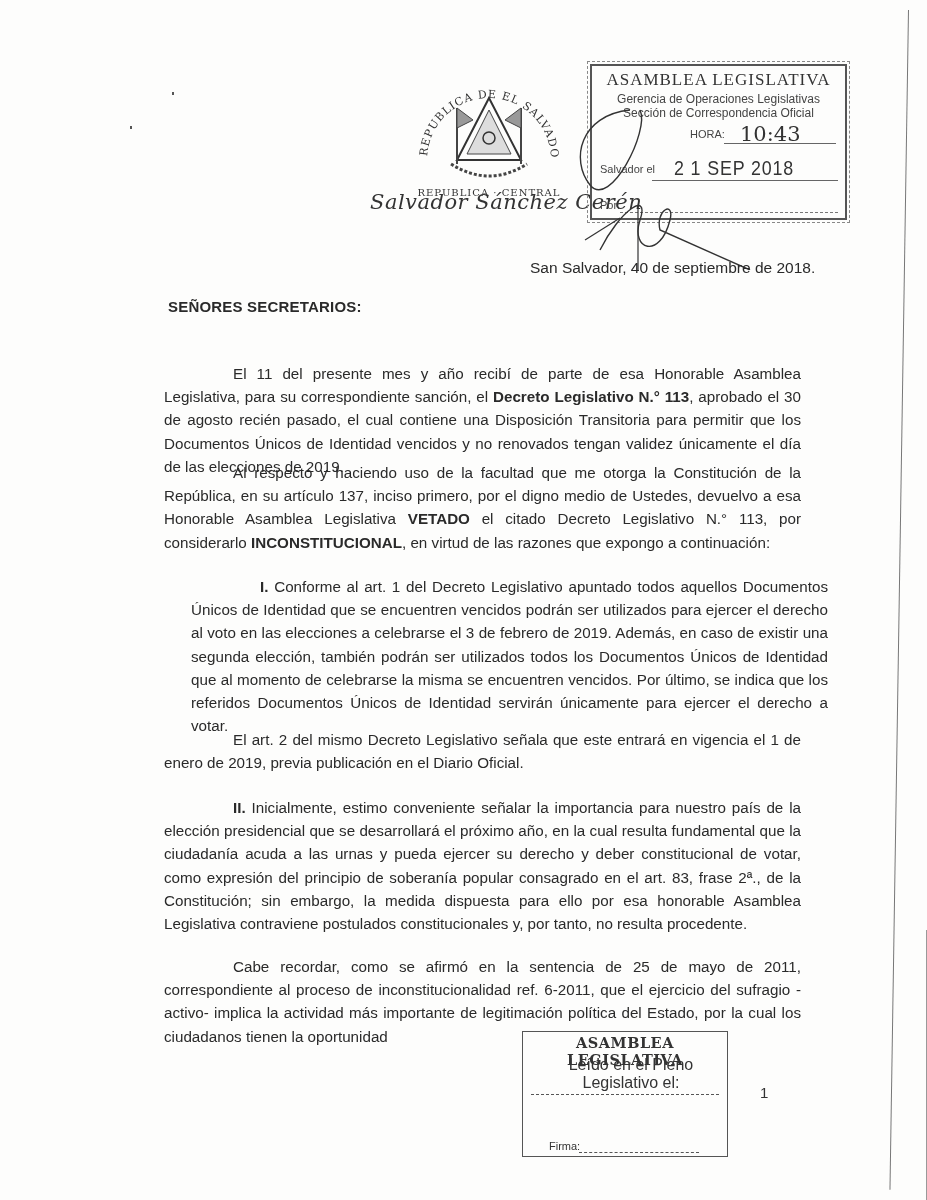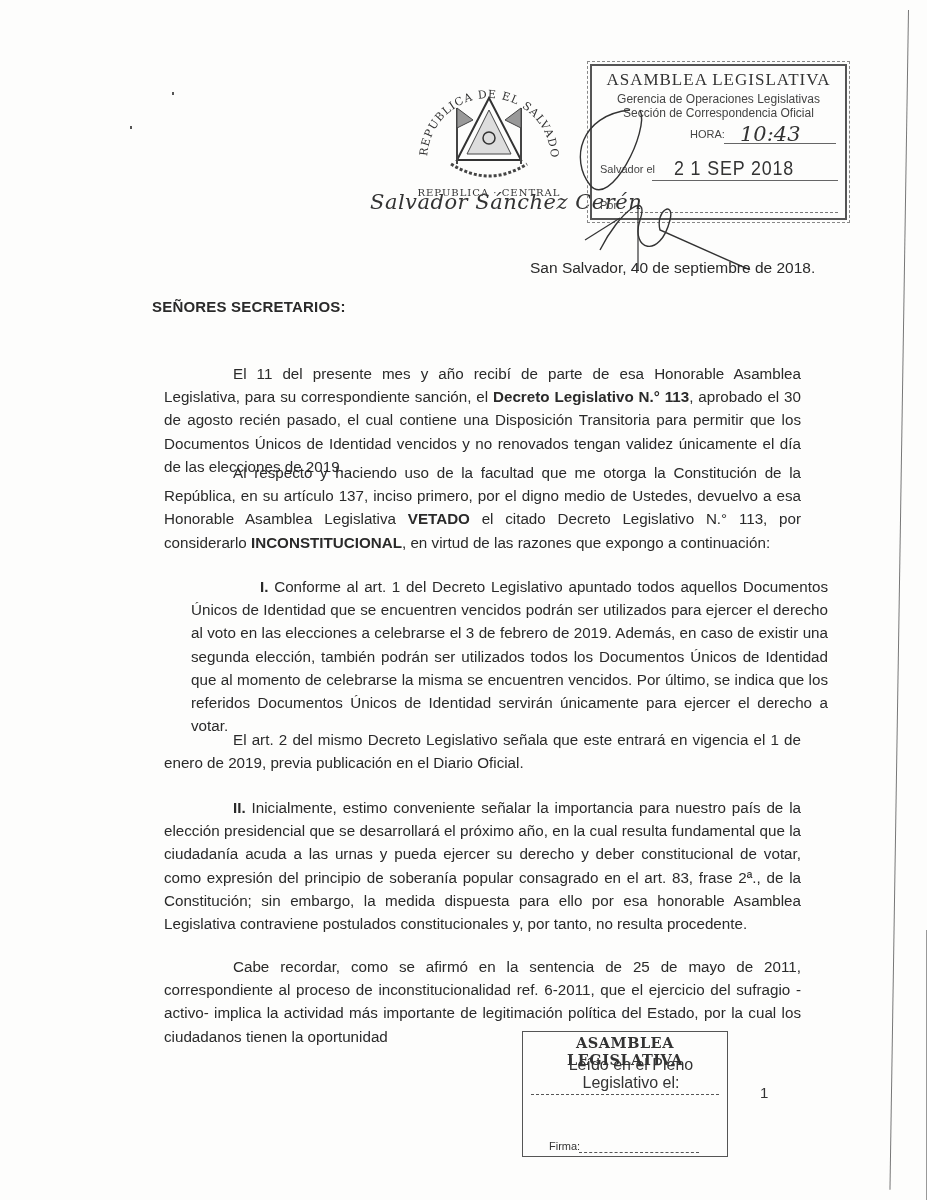--- a/index.html
+++ b/index.html
@@ -13,29 +13,29 @@
   .sig { position:absolute; left:370px; top:188px; font-family:"DejaVu Serif", serif; font-style:italic;
          font-size:21px; line-height:28px; color:#333; letter-spacing:0.5px; }
   .stamp-top { position:absolute; left:590px; top:64px; width:253px; height:152px;
                border:2px solid #555; outline:1px dashed #888; outline-offset:2px; }
   .stamp-top .t1 { position:absolute; left:0; right:0; top:4px; text-align:center;
                    font-family:"Liberation Serif", serif; font-size:17px; letter-spacing:1px; color:#333; }
   .stamp-top .t2, .stamp-top .t3 { position:absolute; left:0; right:0; text-align:center; font-size:12px; color:#444; }
   .stamp-top .t2 { top:26px; } .stamp-top .t3 { top:40px; }
   .stamp-top .hora { position:absolute; left:98px; top:62px; font-size:11px; color:#444; }
   .stamp-top .hora-line { position:absolute; left:132px; top:77px; width:112px; border-bottom:1px solid #666; }
-  .stamp-top .hora-val { position:absolute; left:148px; top:56px; font-family:"DejaVu Serif", serif; font-style:italic; font-size:21px; color:#333; }
+  .stamp-top .hora-val { position:absolute; left:148px; top:56px; font-family:"DejaVu Serif", serif; font-size:21px; color:#333; }
   .stamp-top .rec { position:absolute; left:8px; top:97px; font-size:11px; color:#444; }
   .stamp-top .rec-line { position:absolute; left:60px; top:114px; width:186px; border-bottom:1px solid #666; }
   .stamp-top .rec-val { position:absolute; left:82px; top:90px; font-family:"Liberation Sans Narrow","Liberation Sans", sans-serif; font-size:21px; letter-spacing:1px; color:#333; transform:scaleX(0.85); transform-origin:left; }
   .stamp-top .por { position:absolute; left:8px; top:133px; font-size:11px; color:#444; }
   .stamp-top .por-line { position:absolute; left:28px; top:146px; width:218px; border-bottom:1px dashed #777; }
   .scribble { position:absolute; left:560px; top:90px; width:200px; height:180px; }
   .date-line { position:absolute; left:530px; top:259px; font-size:15.5px; color:#2a2a2a; }
-  .salutation { position:absolute; left:152px; top:298px; font-weight:bold; font-size:15px; color:#2a2a2a; letter-spacing:0.2px; }
+  .salutation { position:absolute; left:168px; top:298px; font-weight:bold; font-size:15px; color:#2a2a2a; letter-spacing:0.2px; }
   .para { position:absolute; left:164px; width:637px; font-size:15.2px; line-height:23.2px; text-align:justify; color:#2a2a2a; }
   .para .ind { display:inline-block; width:69px; }
   .para b { font-weight:bold; }
   .stamp-bottom { position:absolute; left:522px; top:1031px; width:204px; height:124px; border:1px solid #555; }
   .stamp-bottom .b1 { position:absolute; left:0; right:0; top:2px; text-align:center; font-family:"DejaVu Serif", serif; font-weight:bold; font-size:14.5px; letter-spacing:0.5px; color:#333; }
   .stamp-bottom .b2 { position:absolute; left:12px; right:0; top:24px; text-align:center; font-size:16px; color:#333; }
   .stamp-bottom .b-line { position:absolute; left:8px; top:62px; width:188px; border-bottom:1px dashed #555; }
   .stamp-bottom .firma { position:absolute; left:26px; top:108px; font-size:11px; color:#333; }
   .stamp-bottom .firma-line { position:absolute; left:56px; top:120px; width:120px; border-bottom:1px dashed #555; }
   .page-num { position:absolute; left:760px; top:1084px; font-size:15px; color:#333; }

